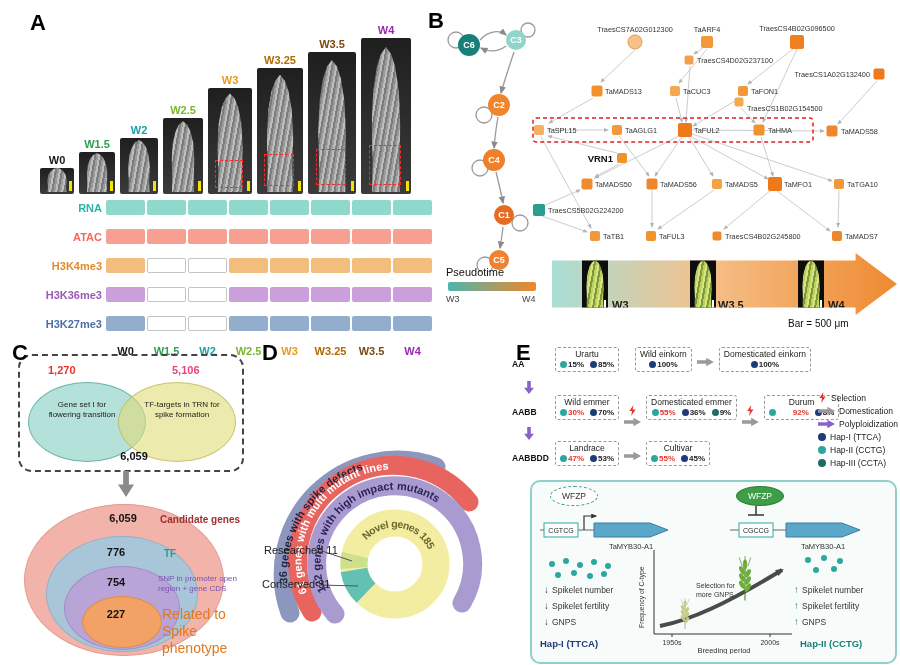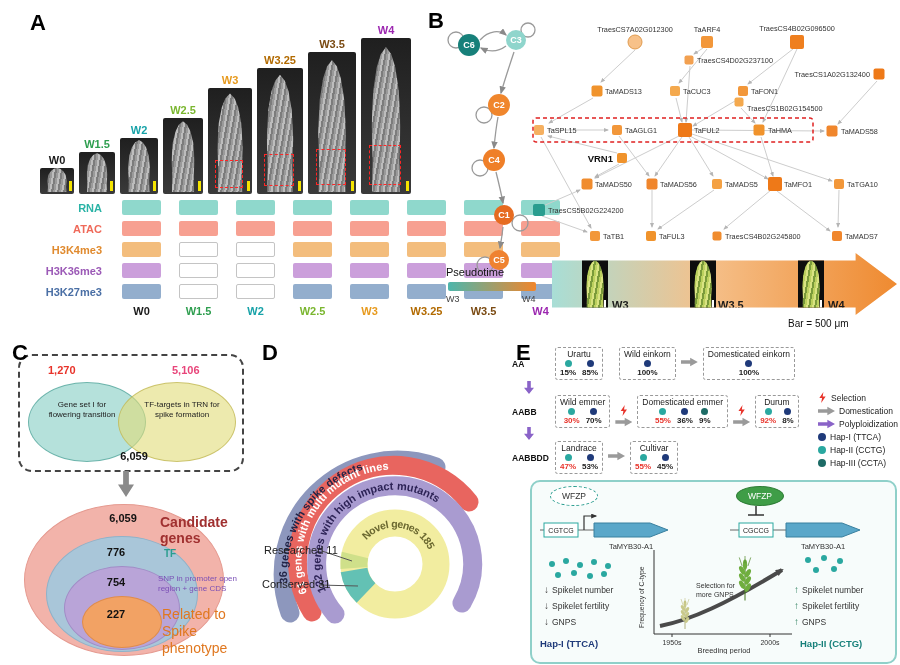--- a/index.html
+++ b/index.html
@@ -10,21 +10,21 @@
   
   .spike-col{display:flex;flex-direction:column;align-items:center;justify-content:flex-end;gap:2px;flex:none}
   .spike-label{font-size:11px;font-weight:bold}
   .spike-img{position:relative;background:linear-gradient(#1f1f1f,#3a3a3a);border-radius:2px}
   .ear{position:absolute;left:50%;bottom:2px;transform:translateX(-50%);width:58%;height:93%;
        background:repeating-linear-gradient(100deg,#bdbdbd 0 2px,#7c7c7c 2px 4px,#9a9a9a 4px 6px);
        clip-path:polygon(50% 0%,68% 5%,82% 14%,94% 30%,100% 55%,96% 78%,98% 100%,2% 100%,4% 78%,0% 55%,6% 30%,18% 14%,32% 5%)}
   .ear.green{background:repeating-linear-gradient(100deg,#d9e382 0 2px,#7a9a3a 2px 4px,#bcd05e 4px 6px)}
   .scalebar{position:absolute;right:2px;bottom:3px;width:3px;height:10px;background:#f5e400}
   .zoombox{position:absolute;left:16%;bottom:6%;width:60%;height:24%;border:1px dashed #ff2525}
-  .grid-row{display:flex;gap:18px;margin-bottom:6px;align-items:center}
+  .grid-row{display:flex;gap:2px;margin-bottom:14px;align-items:center}
   .row-label{width:76px;text-align:right;font-weight:bold;font-size:11px;padding-right:2px;flex:none}
   .cell{width:39px;height:15px;border-radius:2px;flex:none}
   .cell.empty{background:#fff;border:1px solid #c4c4c4;height:13px;width:37px}
   .cell.stage{background:none;font-weight:bold;font-size:11px;text-align:center;height:14px}
   
   .gn{font-size:7.3px;fill:#333}
   .gnb{font-size:9.5px;font-weight:bold;fill:#111}
   .thumb{position:absolute;top:5px;width:26px;height:52px;background:#0d0d0d;border-radius:2px}
   .thumb .ear{width:68%;height:92%}
   .wbar{position:absolute;right:2px;bottom:2px;width:2px;height:8px;background:#fff}
@@ -33,21 +33,21 @@
   .nest-num{position:absolute;text-align:center;font-weight:bold;font-size:11px;color:#111}
   .arrow-down{width:16px;height:26px;background:#8a8a8a;clip-path:polygon(32% 0,68% 0,68% 52%,100% 52%,50% 100%,0 52%,32% 52%)}
   
   .arctext{font-size:11px;font-weight:600;letter-spacing:.3px}
   
   .dom-row{position:absolute;left:512px;display:flex;align-items:flex-start;gap:5px}
   .genome-label{width:38px;font-weight:bold;font-size:8.5px;color:#111;padding-top:12px;flex:none}
   .dom-box{flex:none;border:1px dashed #999;border-radius:3px;background:#fff;padding:1px 4px 2px;text-align:center}
   .box-name{font-size:8.5px;color:#222;white-space:nowrap}
   .haps{display:flex;gap:6px;justify-content:center;margin-top:1px}
-  .hap{display:flex;flex-direction:column;align-items:center;gap:1px}
+  .hap{display:flex;flex-direction:row;align-items:center;gap:1px}
   .dot{width:7px;height:7px;border-radius:50%}
   .pct{font-size:8px;font-weight:bold;color:#222}
   .conn{display:flex;flex-direction:column;align-items:center;justify-content:center;margin-top:10px;gap:1px;flex:none}
   .bolt{width:9px;height:11px;background:#e8332a;clip-path:polygon(60% 0,15% 55%,45% 55%,35% 100%,85% 42%,52% 42%)}
   .harrow{width:17px;height:10px;background:#9a9a9a;clip-path:polygon(0 32%,55% 32%,55% 8%,100% 50%,55% 92%,55% 68%,0 68%)}
   .legend-row{display:flex;align-items:center;gap:4px;margin-bottom:3px}
   .legend-text{font-size:8.5px;color:#222}
   .ldot{width:8px;height:8px;border-radius:50%;flex:none}
   .oval{position:absolute;width:46px;height:18px;border-radius:50%;display:flex;align-items:center;justify-content:center;font-size:8.5px}
   .trait{display:flex;align-items:center;gap:3px;margin-bottom:5px}
@@ -411,21 +411,21 @@
   <div class="abs arrow-down" style="left:118px;top:471px"></div>
   <div class="abs" style="left:14px;top:500px;width:235px;height:160px">
     <div class="abs" style="left:10px;top:4px;width:198px;height:150px;border-radius:50%;background:#f2b3aa;border:1px solid #e59a90"></div>
     <div class="abs" style="left:32px;top:36px;width:150px;height:114px;border-radius:50%;background:#a9c6d9;border:1px solid #8fb2c9"></div>
     <div class="abs" style="left:50px;top:66px;width:114px;height:82px;border-radius:50%;background:#b9a4d8;border:1px solid #a18cc6"></div>
     <div class="abs" style="left:68px;top:96px;width:78px;height:50px;border-radius:50%;background:#f2a264;border:1px solid #e08c4a"></div>
     <div class="nest-num" style="left:84px;top:12px;width:50px">6,059</div>
     <div class="nest-num" style="left:82px;top:46px;width:40px">776</div>
     <div class="nest-num" style="left:82px;top:76px;width:40px">754</div>
     <div class="nest-num" style="left:84px;top:108px;width:36px">227</div>
-    <div class="abs" style="left:146px;top:14px;font-weight:bold;font-size:14px;color:#a03030">Candidate genes</div>
+    <div class="abs" style="left:146px;top:14px;font-weight:bold;font-size:10px;color:#a03030">Candidate genes</div>
     <div class="abs" style="left:150px;top:48px;font-weight:bold;font-size:10px;color:#2a9d8f">TF</div>
     <div class="abs" style="left:144px;top:74px;width:92px;font-size:8px;color:#7a4fb5;line-height:1.2">SNP in promoter open region + gene CDS</div>
     <div class="abs" style="left:148px;top:106px;width:84px;font-size:14px;color:#e07820;line-height:1.2">Related to Spike phenotype</div>
   </div>
 
   <svg class="abs" style="left:262px;top:342px" width="250" height="316" viewBox="0 0 250 316">
     <path id="pdArcBlue" d="M28,271 A114,114 0 0 1 174,125" fill="none" stroke-width="19" stroke-linecap="round" stroke="#8d97bd"></path>
     <path id="pdArcRed" d="M50,270 A96,96 0 0 1 207,160" fill="none" stroke-width="19" stroke-linecap="round" stroke="#e8655f"></path>
     <path id="pdArcPurple" d="M73,272 A78,78 0 1 1 200,261" fill="none" stroke-width="19" stroke-linecap="round" stroke="#a99bd0"></path>
     <text class="arctext" style="fill:#222447" dominant-baseline="central"><textPath href="#pdArcBlue" startOffset="30">36 genes with spike defects</textPath></text>
@@ -519,21 +519,21 @@
         </div>
         <div class="conn">
           <div class="bolt"></div>
           <div class="harrow"></div>
         </div>
         <div class="dom-box">
           <div class="box-name">Durum</div>
           <div class="haps">
             <div class="hap">
               <div class="dot" style="background: rgb(42, 168, 160);"></div>
-              <div class="pct" style="color: rgb(232, 51, 42);">92%</div>
+              <div class="pct" style="color: rgb(232, 51, 42); margin-left: 16px;">92%</div>
             </div>
             <div class="hap">
               <div class="dot" style="background: rgb(31, 58, 122);"></div>
               <div class="pct">8%</div>
             </div>
           </div>
         </div>
       </div>
       <div class="dom-row" style="top: 441px;">
         <div class="genome-label">AABBDD</div>

